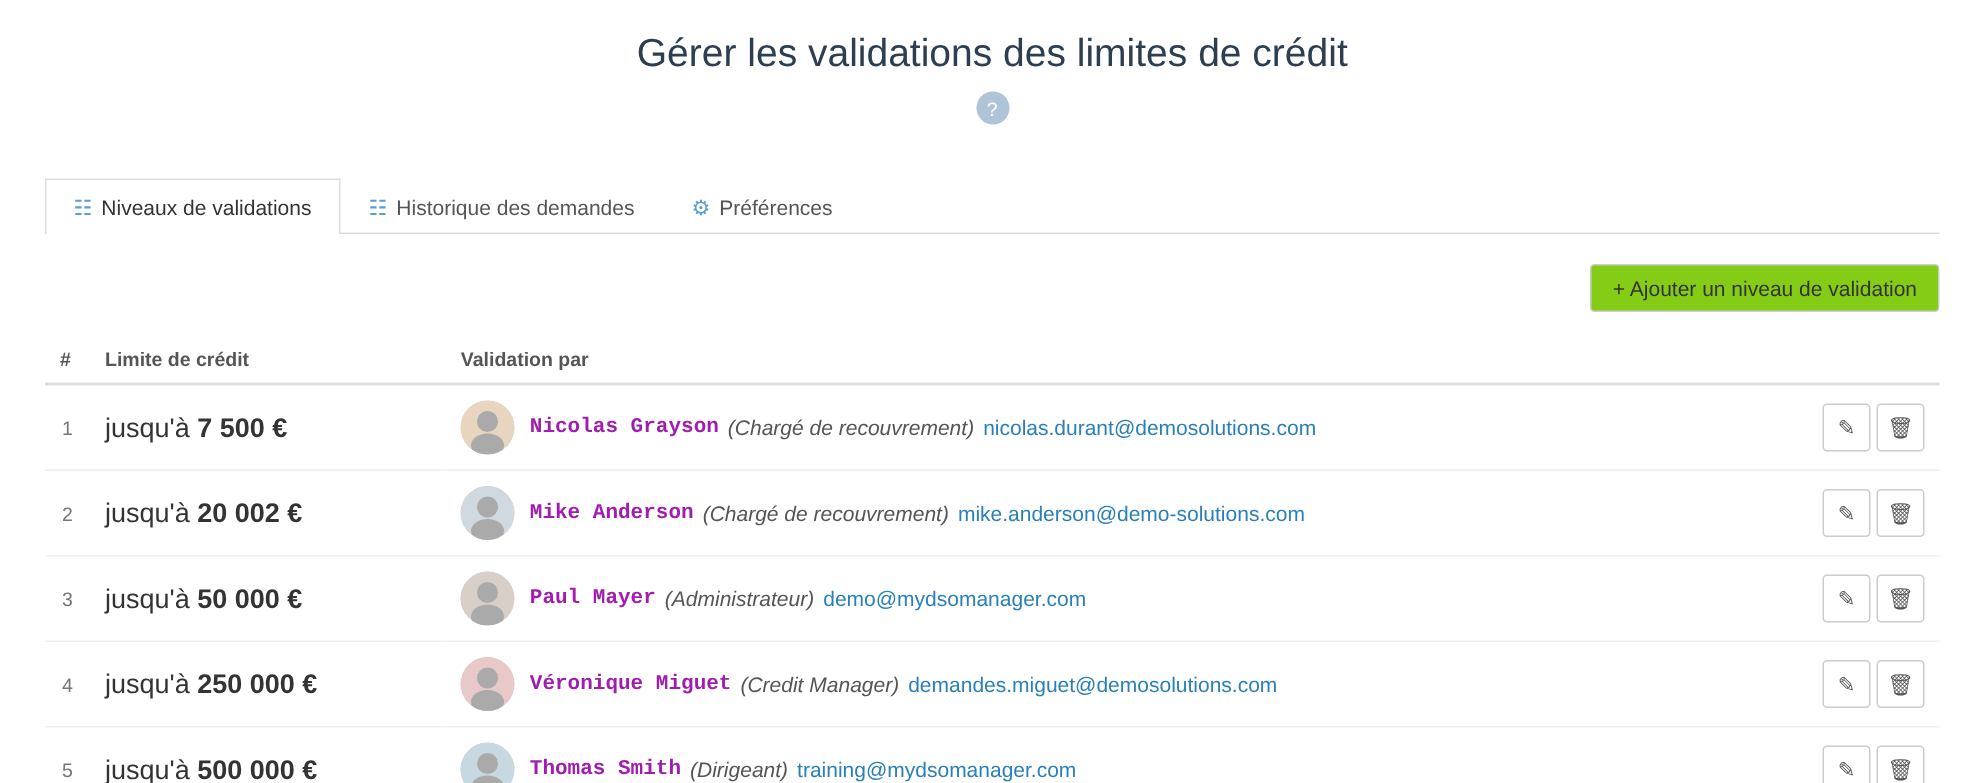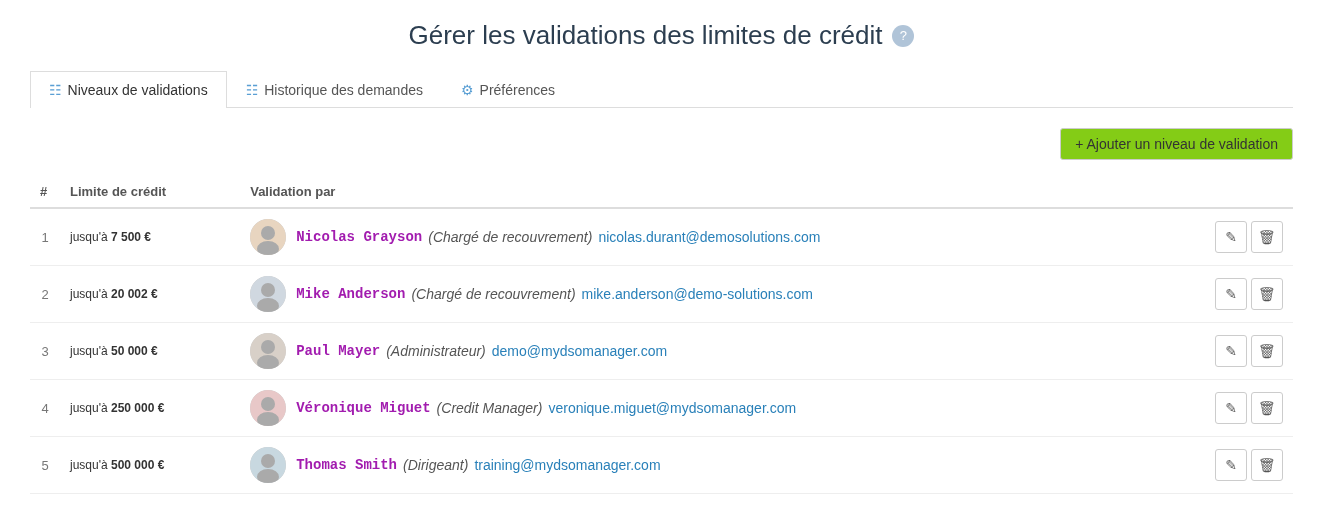--- a/index.html
+++ b/index.html
@@ -8,25 +8,26 @@
       font-size: 14px;
       color: #333;
       background: #fff;
       padding: 20px 30px;
     }
     .page-title {
       text-align: center;
       font-size: 26px;
       font-weight: 400;
       color: #2c3e50;
-      margin-bottom: 20px;
+      margin-bottom: 36px;
       display: flex;
       align-items: center;
       justify-content: center;
       gap: 10px;
+      flex-direction: column;
     }
     .help-icon {
       width: 22px;
       height: 22px;
       border-radius: 50%;
       background: #b0c4d8;
       color: #fff;
       font-size: 13px;
       display: inline-flex;
       align-items: center;
@@ -101,21 +102,21 @@
     tbody td {
       padding: 10px 10px;
       vertical-align: middle;
     }
     .row-num {
       color: #777;
       font-size: 13px;
       text-align: center;
     }
     .credit-limit {
-      font-size: 12px;
+      font-size: 18px;
       color: #333;
     }
     .credit-limit strong { font-weight: 600; }
     .validator-cell {
       display: flex;
       align-items: center;
       gap: 10px;
     }
     .avatar {
       width: 36px;
@@ -275,21 +276,21 @@
         <div class="avatar">
               <svg viewBox="0 0 36 36" xmlns="http://www.w3.org/2000/svg">
     <rect width="36" height="36" rx="18" fill="#e8c8c8"></rect>
     <circle cx="18" cy="14" r="7" fill="#aaa"></circle>
     <ellipse cx="18" cy="30" rx="11" ry="8" fill="#aaa"></ellipse>
   </svg>
             </div>
         <div class="validator-info">
           <span class="validator-name">Véronique Miguet</span>
           <span class="validator-role">(Credit Manager)</span>
-          <span class="validator-email">veronique.miguet@mydsomanager.com</span>
+          <span class="validator-email">demandes.miguet@demosolutions.com</span>
         </div>
       </div>
     </td>
     <td>
       <div class="actions">
         <button class="btn-action" title="Modifier">✎</button>
         <button class="btn-action delete" title="Supprimer">🗑</button>
       </div>
     </td>
   </tr>

